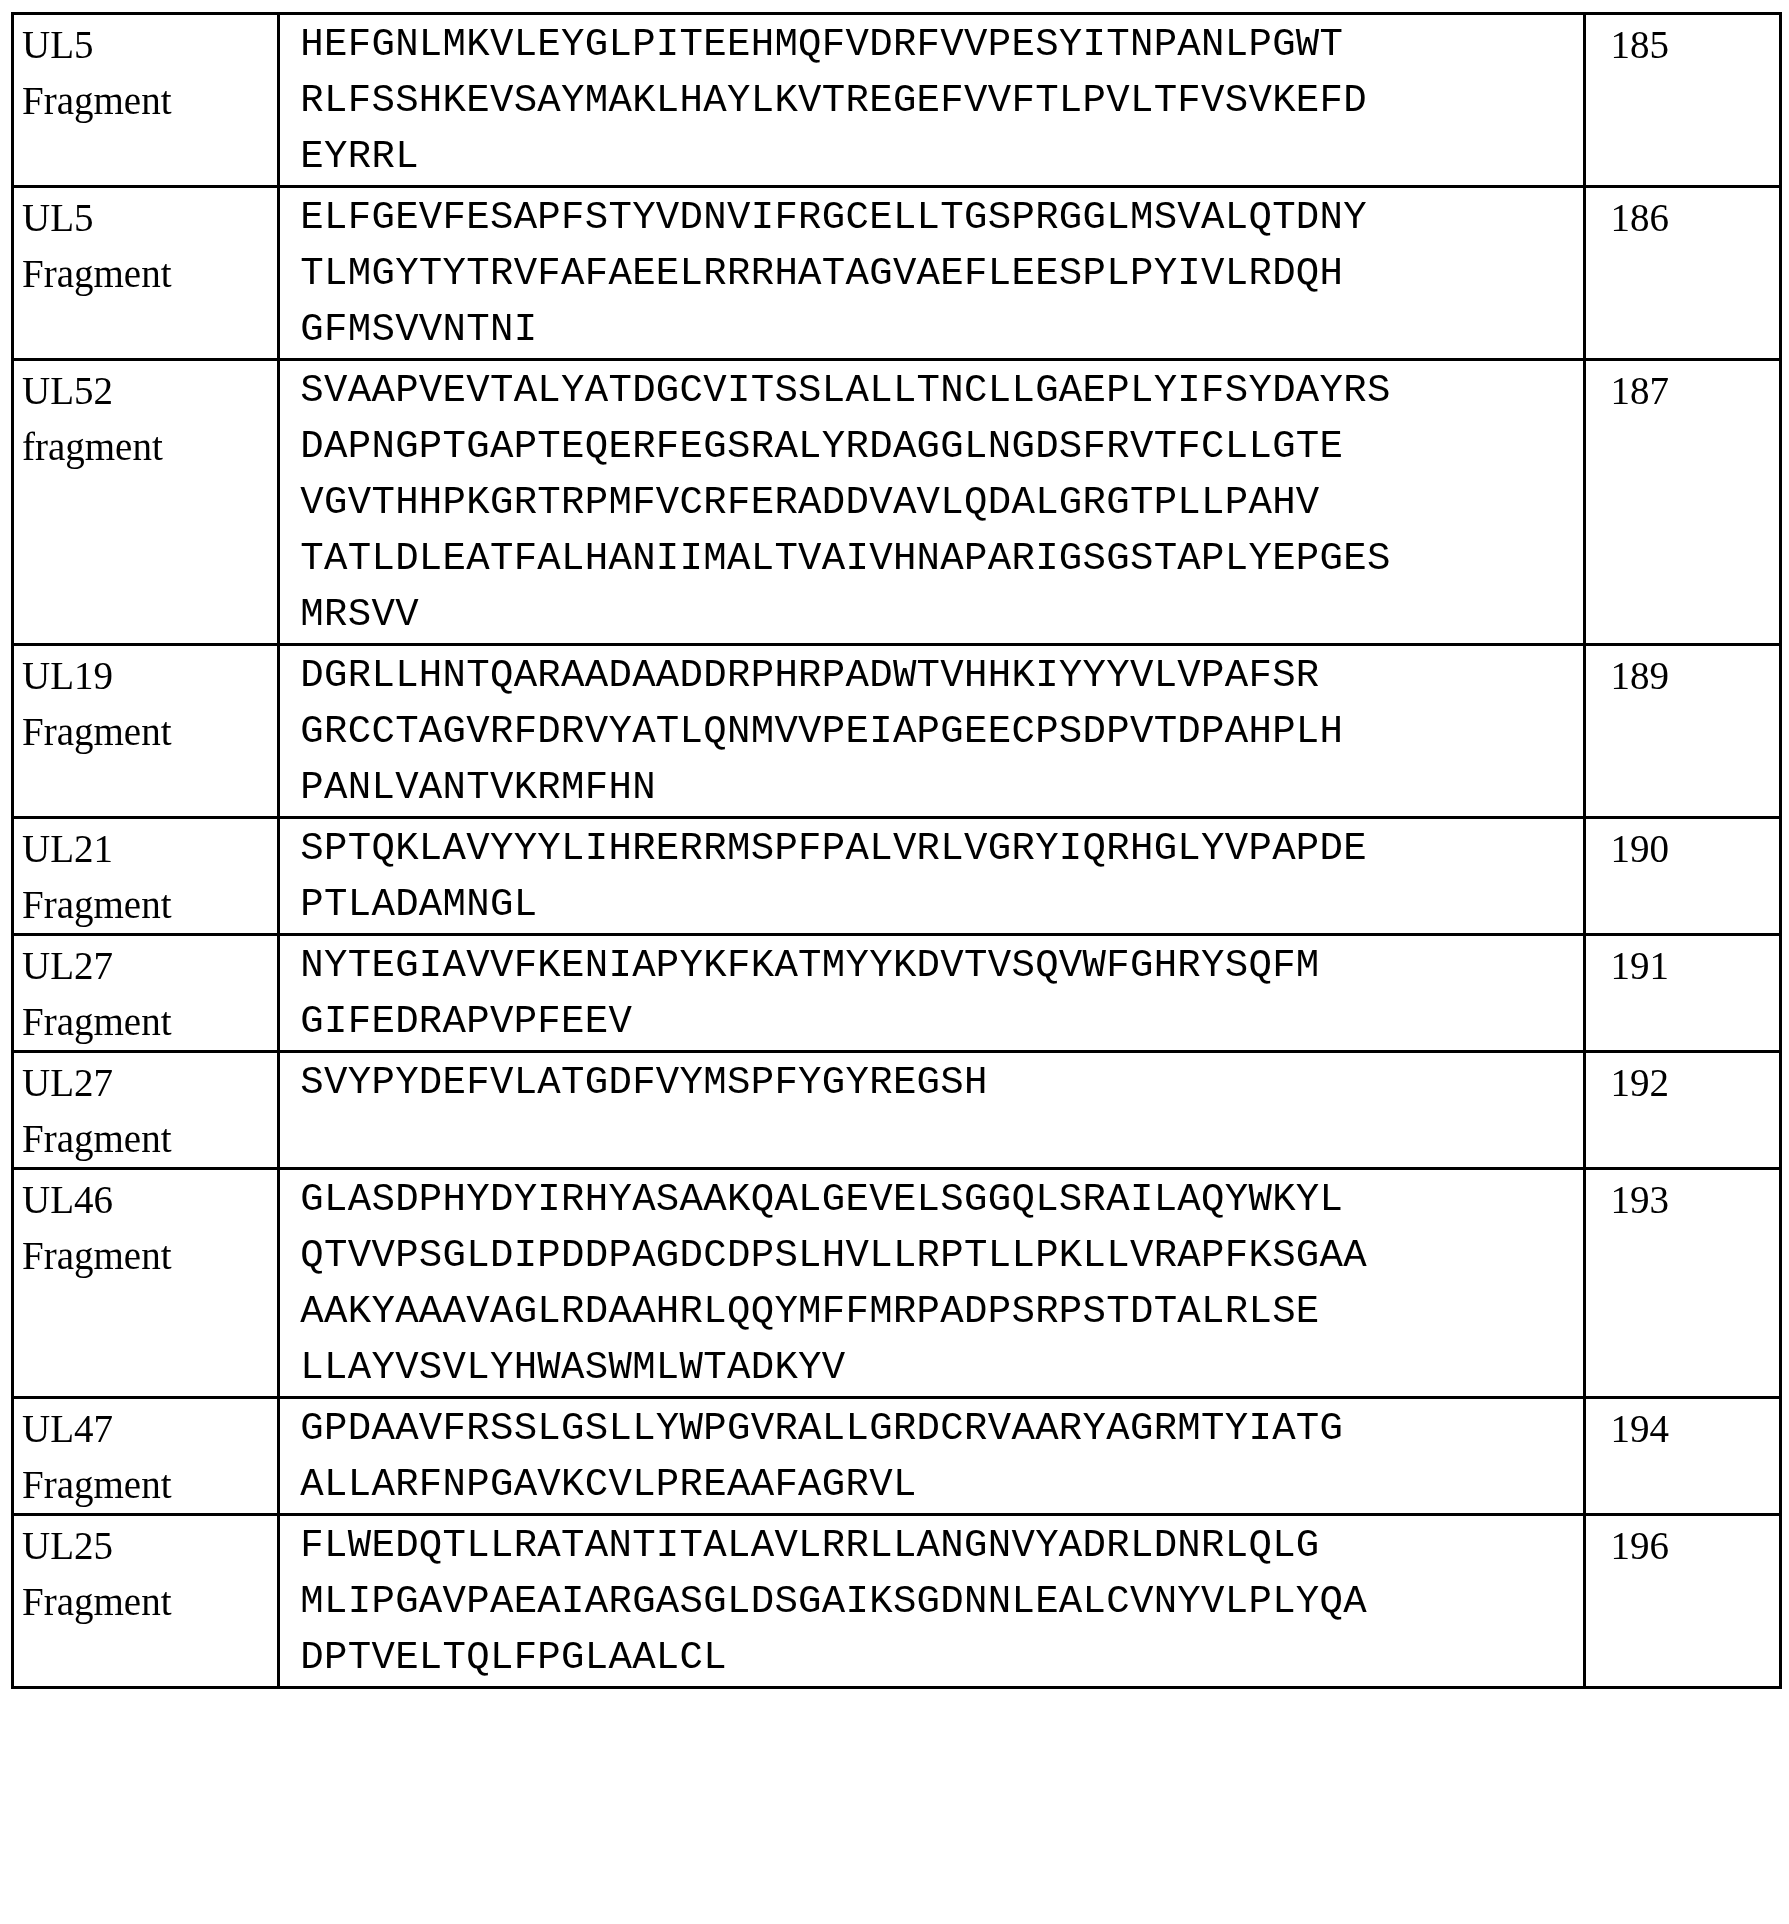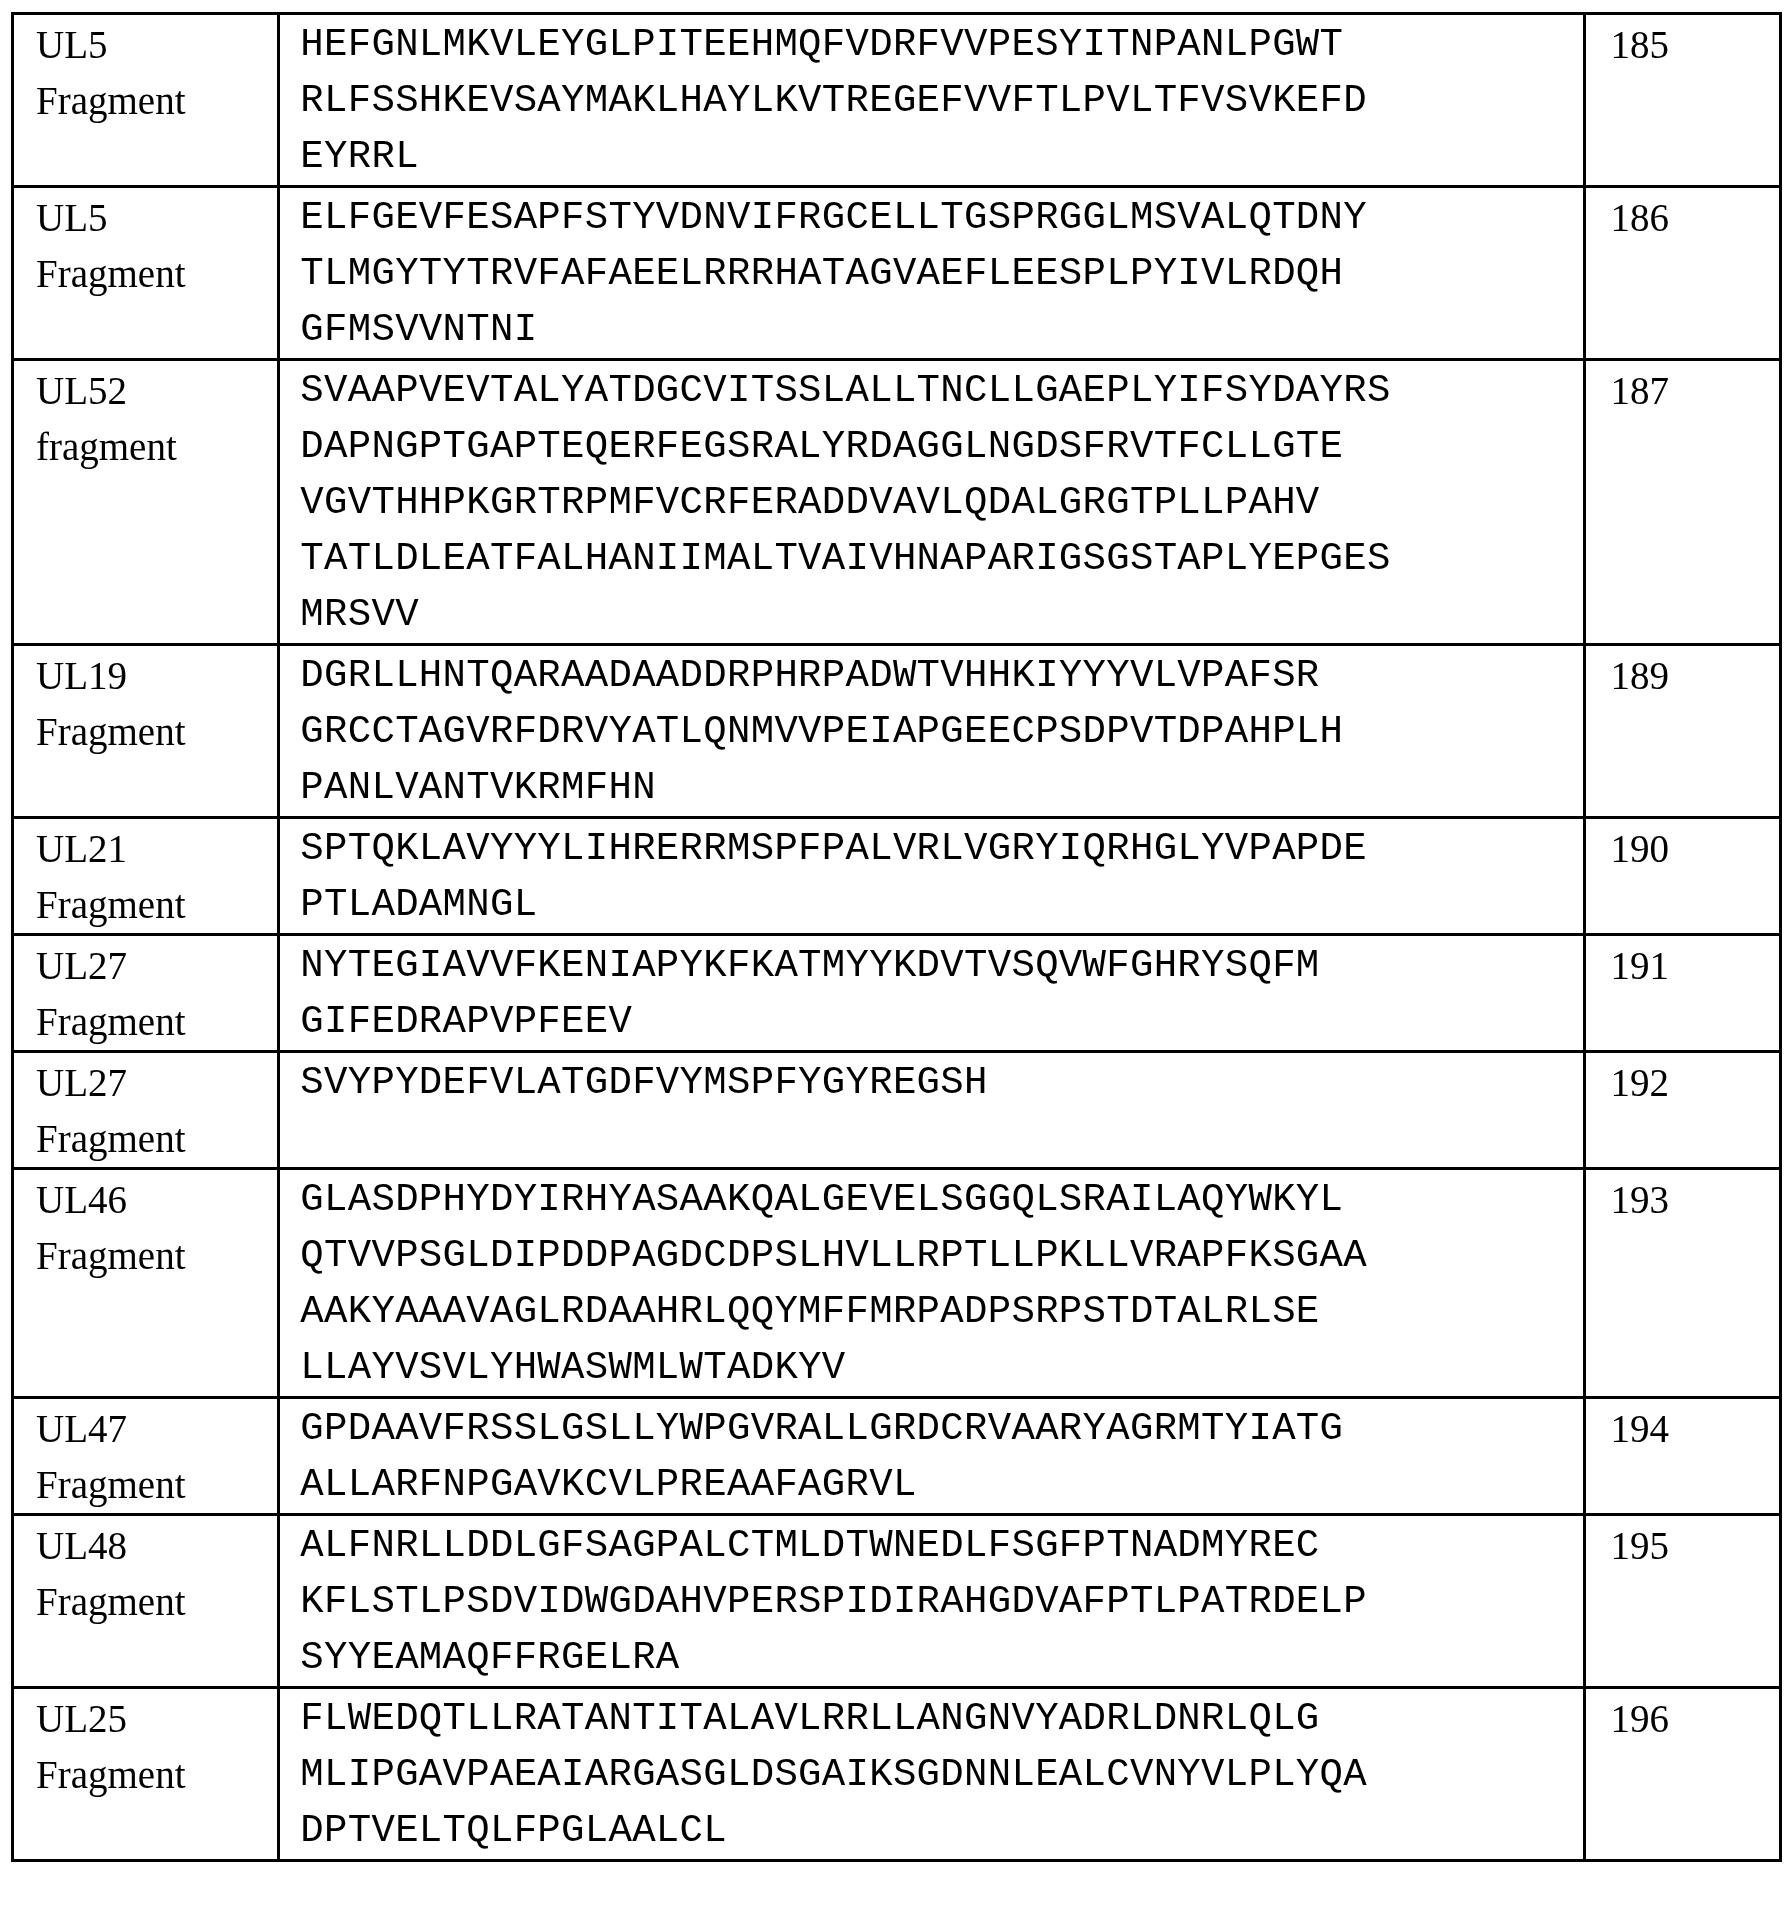--- a/index.html
+++ b/index.html
@@ -2,21 +2,21 @@
 <html><head>
 <meta charset="utf-8">
 <style>
   html, body { margin:0; padding:0; background:#ffffff; }
   body { width:1789px; height:1924px; position:relative; overflow:hidden;
          font-family:"Liberation Serif","DejaVu Serif",serif; color:#000; }
   table { position:absolute; left:11px; top:12px; border-collapse:collapse;
           table-layout:fixed; width:1771px; }
   td { border:3px solid #000; vertical-align:top; padding:2px 0 0 0;
        font-size:39px; line-height:56px; }
-  td.name { width:263px; padding-left:22px; box-sizing:border-box; }
+  td.name { width:263px; padding-left:8px; box-sizing:border-box; }
   td.seq  { width:1289px; padding-left:20px; box-sizing:border-box; letter-spacing:0.3px;font-family:Liberation Mono, monospace; }
   td.id   { width:194px; padding-left:25px; box-sizing:border-box; }
   .line { display:block; white-space:nowrap; }
 </style>
 </head>
 <body>
 
 <table>
   <tbody id="tbody">
       <tr style="height: 167px;">
@@ -136,34 +136,20 @@
           <span class="line">Fragment</span>
         </td>
         <td class="seq">
           <span class="line">GPDAAVFRSSLGSLLYWPGVRALLGRDCRVAARYAGRMTYIATG</span>
           <span class="line">ALLARFNPGAVKCVLPREAAFAGRVL</span>
         </td>
         <td class="id">
           <span class="line">194</span>
         </td>
       </tr>
-      <tr style="height: 167px;">
-        <td class="name">
-          <span class="line">UL48</span>
-          <span class="line">Fragment</span>
-        </td>
-        <td class="seq">
-          <span class="line">ALFNRLLDDLGFSAGPALCTMLDTWNEDLFSGFPTNADMYREC</span>
-          <span class="line">KFLSTLPSDVIDWGDAHVPERSPIDIRAHGDVAFPTLPATRDELP</span>
-          <span class="line">SYYEAMAQFFRGELRA</span>
-        </td>
-        <td class="id">
-          <span class="line">195</span>
-        </td>
-      </tr>
       <tr style="height: 172px;">
         <td class="name">
           <span class="line">UL25</span>
           <span class="line">Fragment</span>
         </td>
         <td class="seq">
           <span class="line">FLWEDQTLLRATANTITALAVLRRLLANGNVYADRLDNRLQLG</span>
           <span class="line">MLIPGAVPAEAIARGASGLDSGAIKSGDNNLEALCVNYVLPLYQA</span>
           <span class="line">DPTVELTQLFPGLAALCL</span>
         </td>

